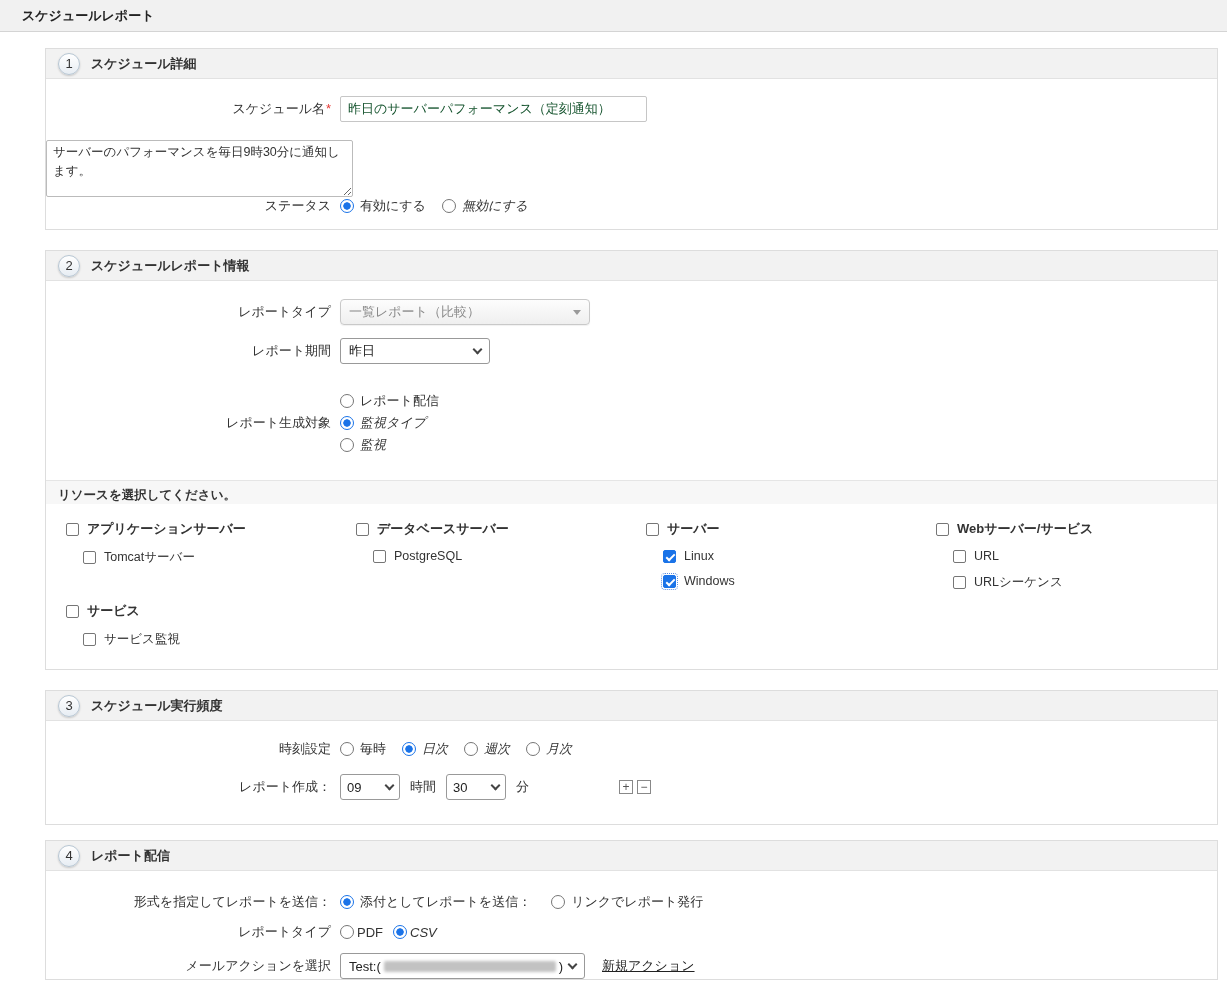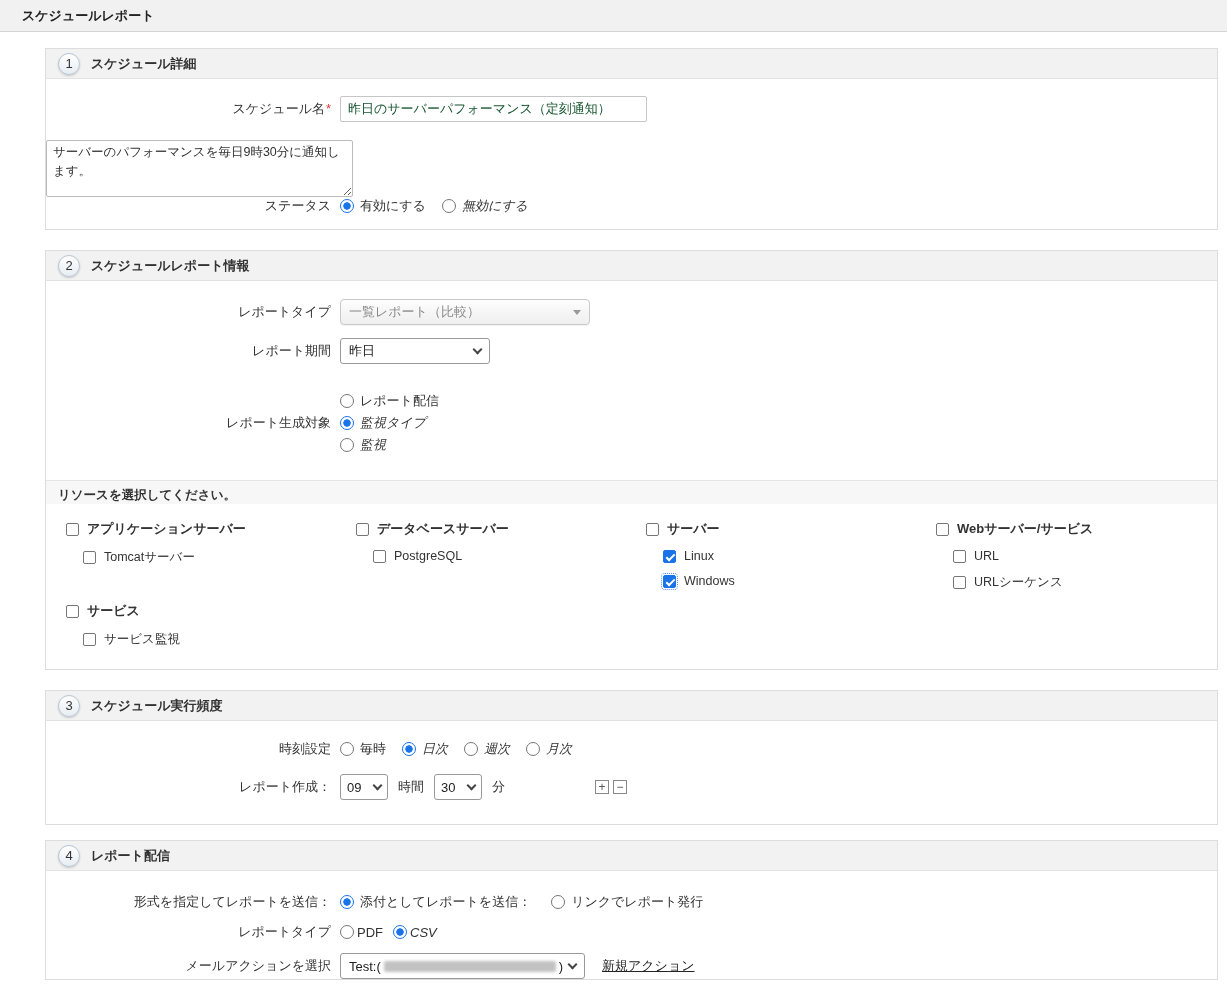--- a/index.html
+++ b/index.html
@@ -96,21 +96,21 @@
     margin-top:26px; height:24px; background:#f7f7f7; border-top:1px solid #e5e5e5;
     display:flex; align-items:flex-end; padding-left:12px; font-weight:bold; font-size:12.5px;
   }
   .res-grid {
     display:grid; grid-template-columns:290px 290px 290px 290px;
     row-gap:11px; padding:16px 0 21px 20px;
   }
   .res-parent { display:flex; align-items:center; gap:8px; font-weight:bold; }
   .res-child { display:flex; align-items:center; gap:8px; margin:11px 0 0 17px; font-size:12.5px; }
   
-  .mini-select { width:48px; padding:0 6px; }
+  .mini-select { width:60px; padding:0 6px; }
   .unit { margin:0 10px; }
   .pm-group { display:flex; gap:4px; margin-left:80px; }
   .pm-btn {
     width:14px; height:14px; border:1px solid #888; background:#fff;
     display:flex; align-items:center; justify-content:center;
     font-size:12px; line-height:1; color:#555; cursor:pointer;
   }
   
   .mail-select { width:245px; padding:0 8px; }
   .redacted {

